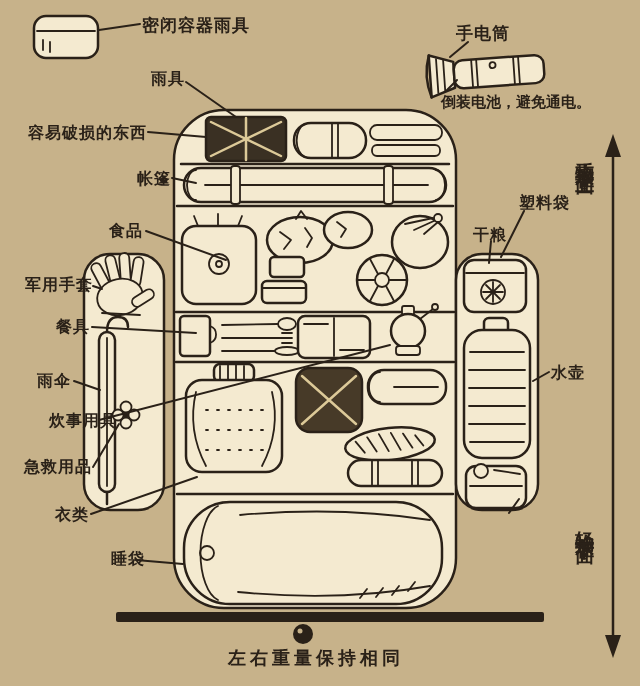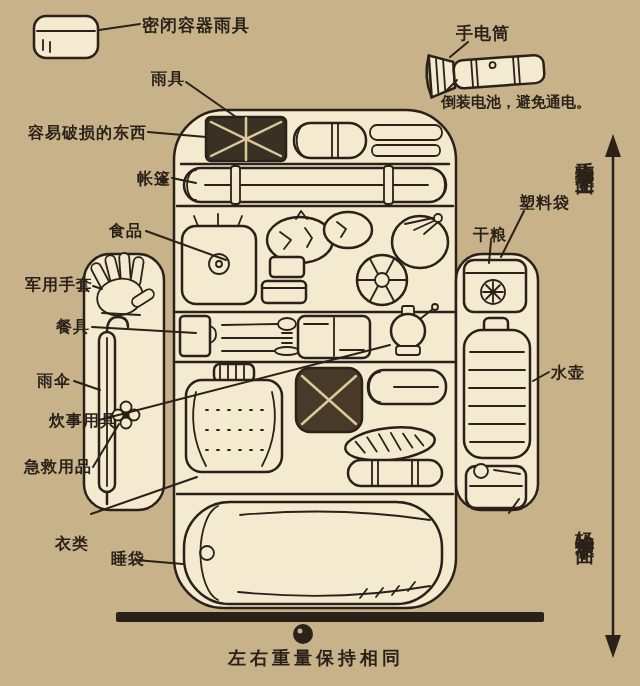--- a/index.html
+++ b/index.html
@@ -298,19 +298,19 @@
   <div class="label" style="left:137px; top:168px;">帐篷</div>
   <div class="label" style="left:109px; top:220px;">食品</div>
   <div class="label" style="left:519px; top:192px;text-align:right;">塑料袋</div>
   <div class="label" style="left:473px; top:224px;">干粮</div>
   <div class="label" style="left:25px;  top:274px;">军用手套</div>
   <div class="label" style="left:56px;  top:316px;">餐具</div>
   <div class="label" style="left:551px; top:362px;">水壶</div>
   <div class="label" style="left:37px;  top:370px;">雨伞</div>
   <div class="label" style="left:29px;  top:410px;margin-left:20px;">炊事用具</div>
   <div class="label" style="left:24px;  top:456px;">急救用品</div>
-  <div class="label" style="left:55px;  top:504px;margin-top:29px;">衣类</div>
+  <div class="label" style="left:55px;  top:504px;">衣类</div>
   <div class="label" style="left:99px;  top:548px;padding-left:12px;">睡袋</div>
   <div class="label vertical" style="left:572px; top:146px;">重物放在上面</div>
   <div class="label vertical" style="left:572px; top:516px;">轻物放在下面</div>
   <div class="label balance" style="left:228px; top:646px;">左右重量保持相同</div>
 
 </div>
 
 </body></html>

